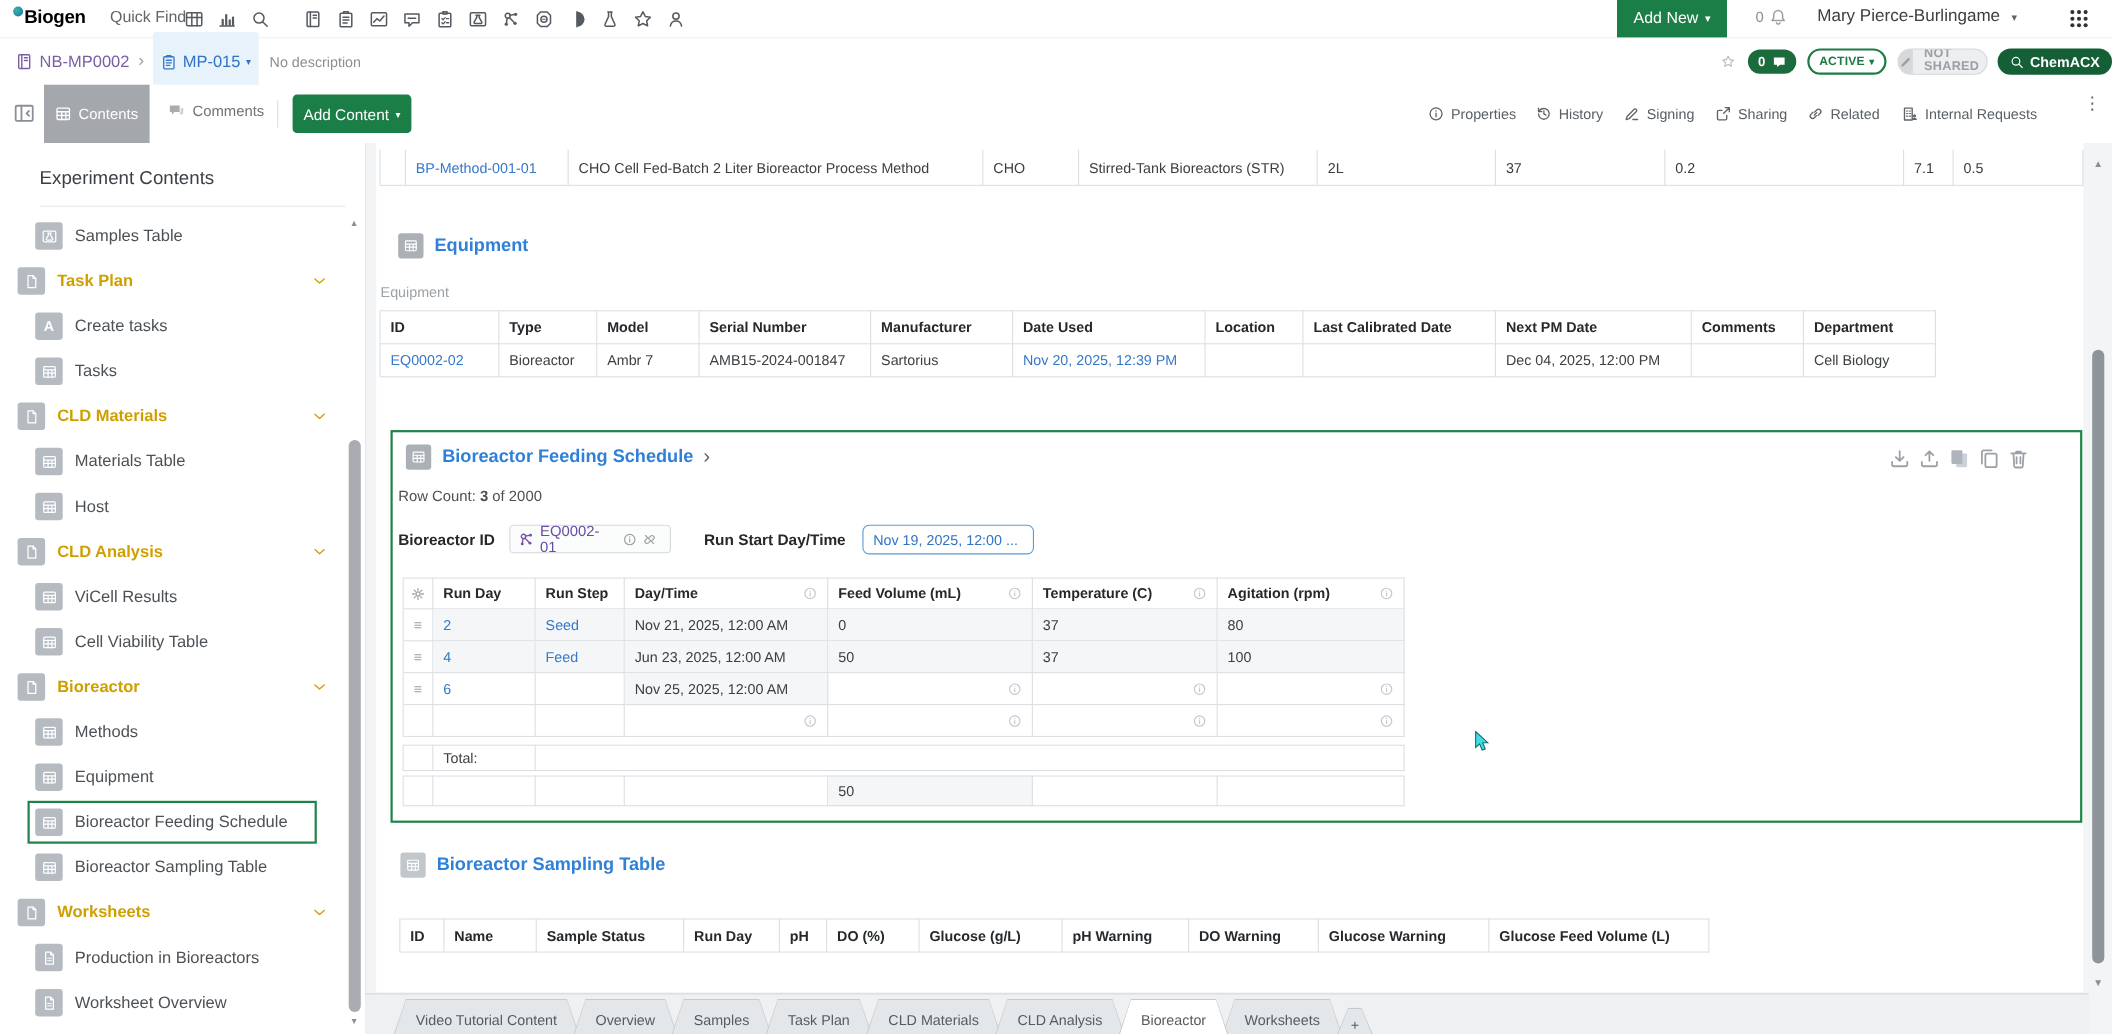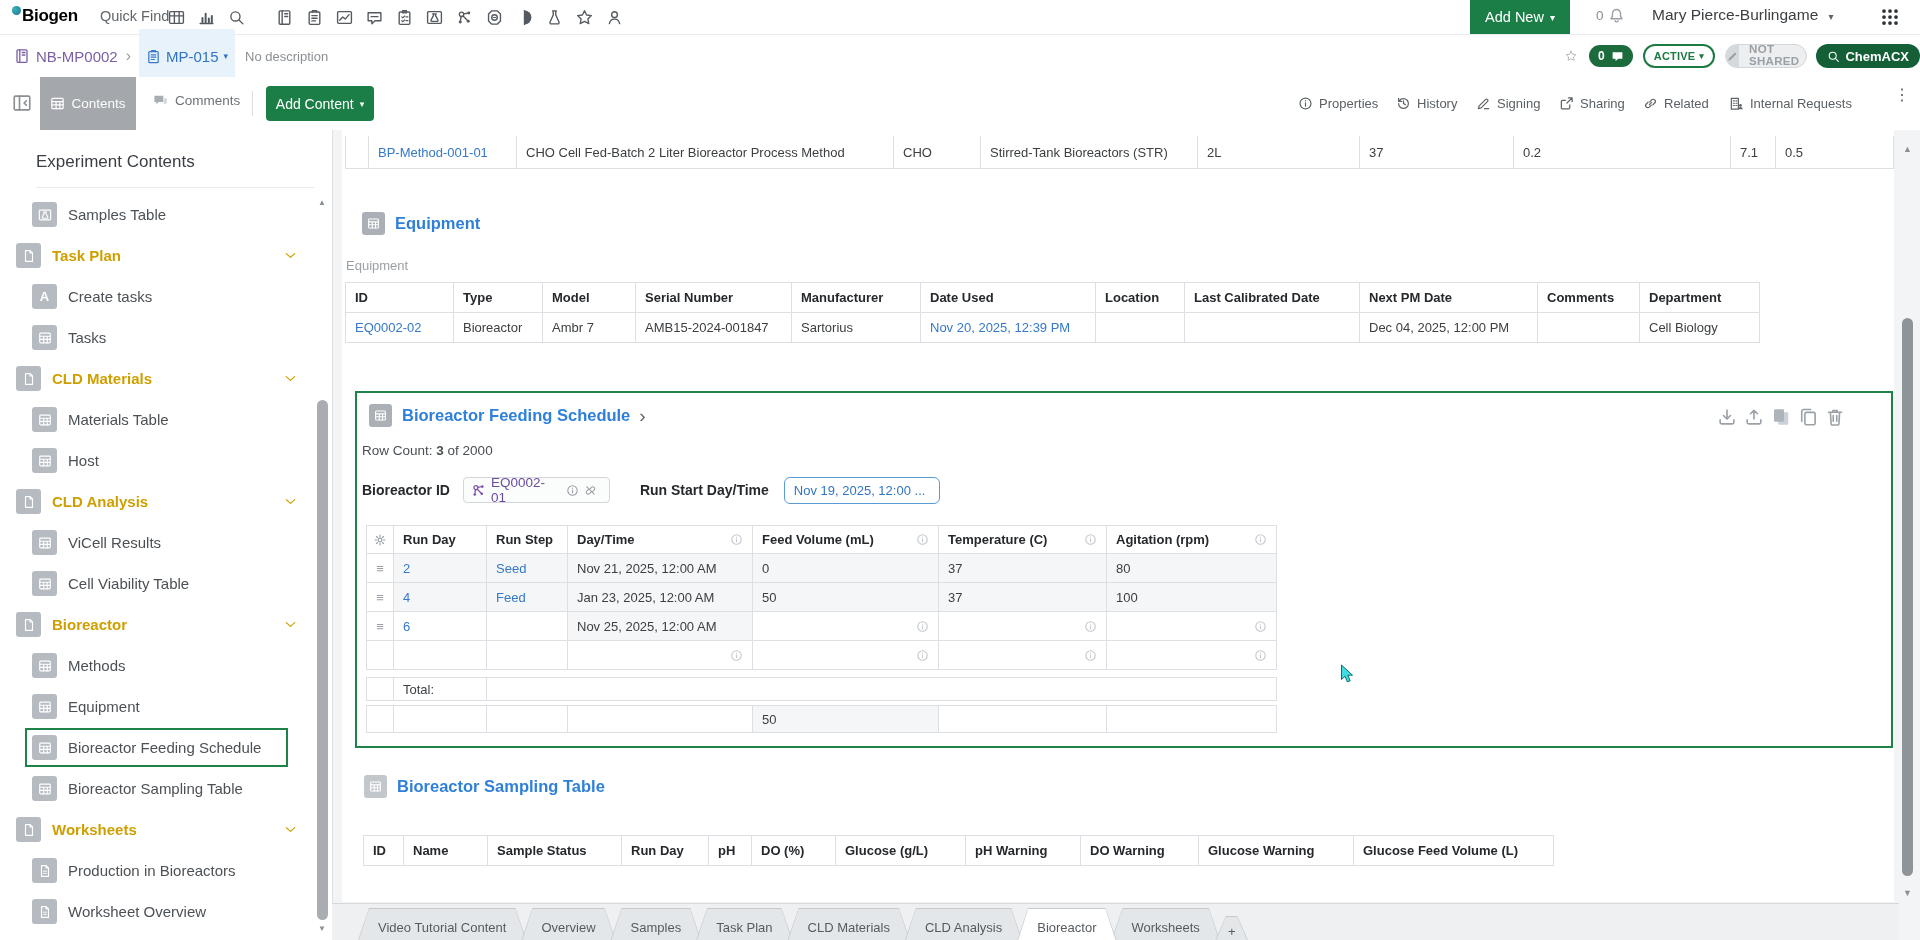--- a/index.html
+++ b/index.html
@@ -837,21 +837,21 @@
               <div class="tcell shade" style="width: 186px;">0</div>
               <div class="tcell shade" style="width: 168px;">37</div>
               <div class="tcell shade" style="width: 170px;">80</div>
             </div>
             <div class="trow bleft">
               <div class="tcell" style="width: 27px; padding: 0px;">
                 <span class="handle">≡</span>
               </div>
               <div class="tcell link shade" style="width: 93px;">4</div>
               <div class="tcell link shade" style="width: 81px;">Feed</div>
-              <div class="tcell shade" style="width: 185px;">Jan 23, 2025, 12:00 AM</div>
+              <div class="tcell shade" style="width: 185px;">Jun 23, 2025, 12:00 AM</div>
               <div class="tcell shade" style="width: 186px;">50</div>
               <div class="tcell shade" style="width: 168px;">37</div>
               <div class="tcell shade" style="width: 170px;">100</div>
             </div>
             <div class="trow bleft">
               <div class="tcell" style="width: 27px; padding: 0px;">
                 <span class="handle">≡</span>
               </div>
               <div class="tcell link" style="width: 93px;">6</div>
               <div class="tcell" style="width: 81px;"></div>

